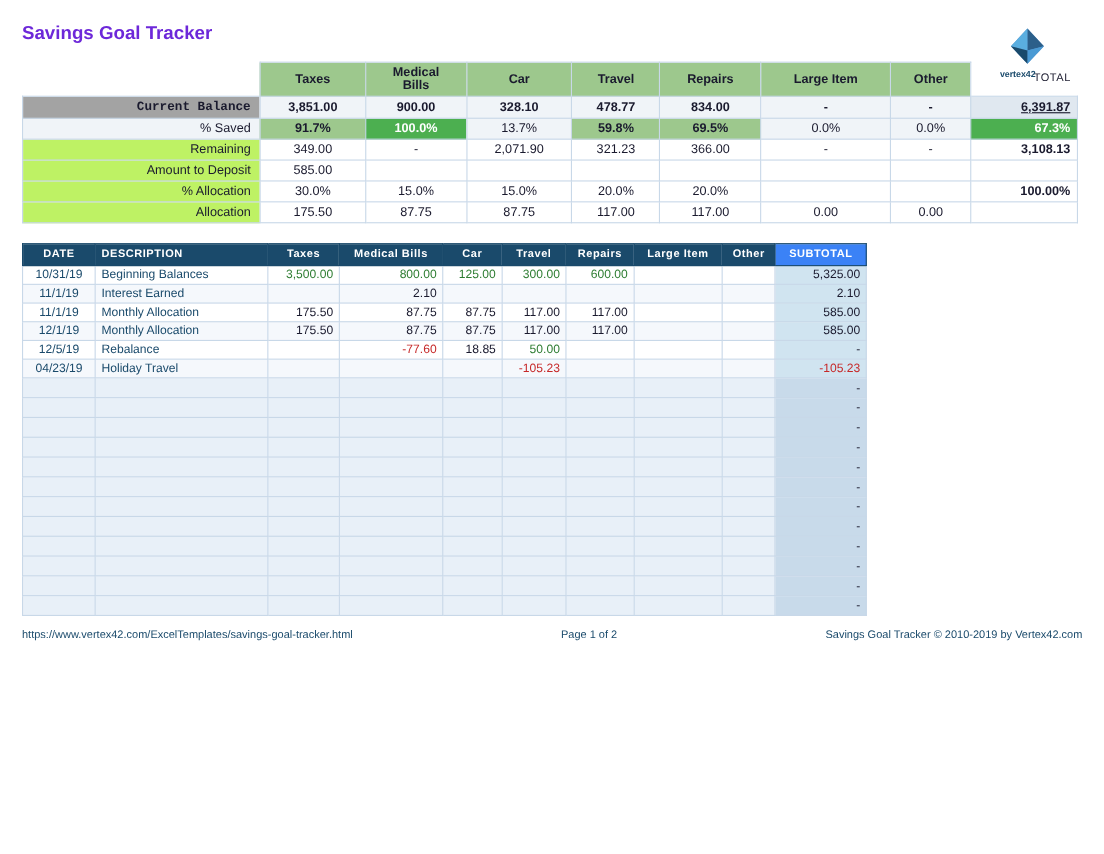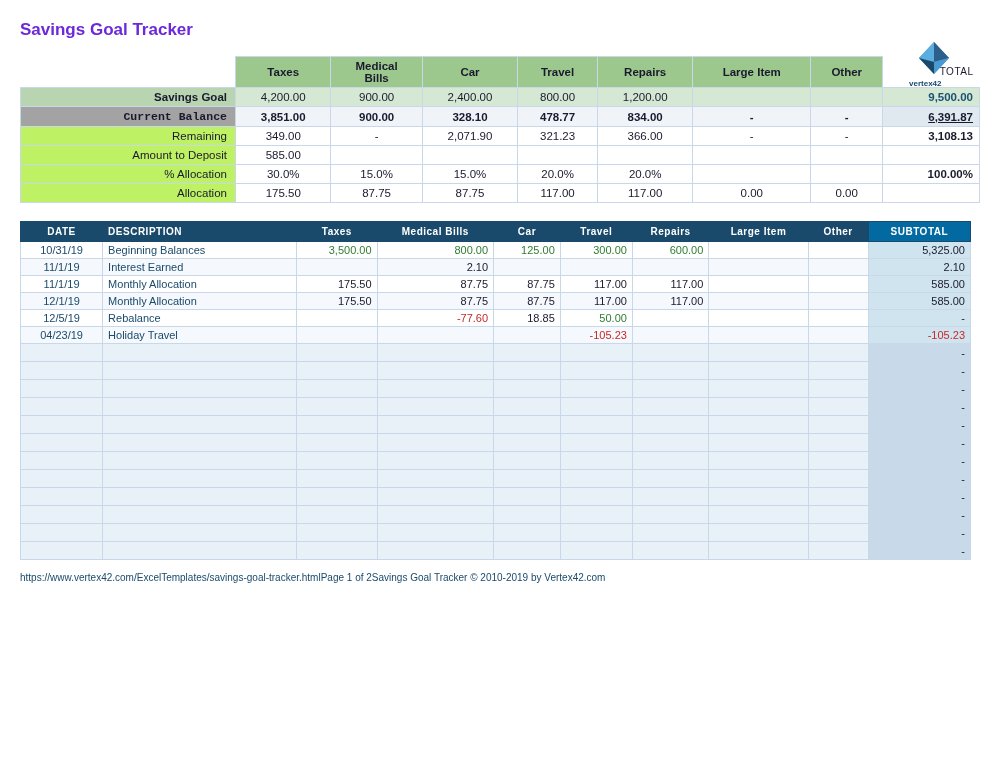--- a/index.html
+++ b/index.html
@@ -15,21 +15,21 @@
 
     .page-title {
       font-size: 17px;
       font-weight: bold;
       color: #6d28d9;
       margin-bottom: 16px;
     }
 
     .logo {
       position: absolute;
-      top: 20px;
+      top: 4px;
       right: 20px;
       width: 60px;
       height: 50px;
     }
 
     .logo svg {
       width: 100%;
       height: 100%;
     }
 
@@ -103,21 +103,21 @@
     }
 
     .total-right {
       text-align: right !important;
       font-weight: bold;
     }
 
     
     .detail-table {
       border-collapse: collapse;
-      width: 951px;
+      width: 768px;
       margin-bottom: 0;
     }
 
     .detail-table th {
       background: #1a4a6b;
       color: #fff;
       font-size: 10px;
       font-weight: bold;
       text-align: center;
       padding: 4px 5px;
@@ -177,21 +177,21 @@
     .detail-table tr.empty-row td.subtotal-col {
       background: #c8daea;
     }
 
     .green-text { color: #2e7d32; }
     .red-text { color: #c62828; }
 
     .page-footer {
       margin-top: 12px;
       display: flex;
-      justify-content: flex-start;
+      justify-content: space-between;
       font-size: 10px;
       color: #1a4a6b;
     }
 
     .footer-link { color: #1a4a6b; }
     .footer-center { text-align: center; }
     .footer-right { text-align: right; }
   </style>
 </head>
 <body>
@@ -220,44 +220,44 @@
         <th class="header-row" style="background:#9dc88d;color:#1a1a2e;border:1px solid #c8d8e8;">Car</th>
         <th class="header-row" style="background:#9dc88d;color:#1a1a2e;border:1px solid #c8d8e8;">Travel</th>
         <th class="header-row" style="background:#9dc88d;color:#1a1a2e;border:1px solid #c8d8e8;">Repairs</th>
         <th class="header-row" style="background:#9dc88d;color:#1a1a2e;border:1px solid #c8d8e8;">Large Item</th>
         <th class="header-row" style="background:#9dc88d;color:#1a1a2e;border:1px solid #c8d8e8;">Other</th>
         <th class="total-header" style="font-weight:normal;font-size:10px;letter-spacing:0.5px;text-align:right;">TOTAL</th>
       </tr>
     </thead>
     <tbody>
 
-      <tr class="savings-goal-row">
-        <td class="row-label-bold">Savings Goal</td>
-        <td>4,200.00</td>
-        <td>900.00</td>
-        <td>2,400.00</td>
-        <td>800.00</td>
-        <td>1,200.00</td>
-        <td></td>
-        <td></td>
-        <td class="total-right" style="background:#d5e8d4;color:#1a5276;">9,500.00</td>
-      </tr>
 
       <tr class="current-balance-row">
         <td class="row-label-bold">Current Balance</td>
         <td>3,851.00</td>
         <td>900.00</td>
         <td>328.10</td>
         <td>478.77</td>
         <td>834.00</td>
         <td>-</td>
         <td>-</td>
         <td class="total-right" style="background:#e0e8f0;text-decoration:underline;">6,391.87</td>
       </tr>
 
+      <tr>
+        <td class="row-label" style="background:#f0f4f8;">% Saved</td>
+        <td class="green-cell">91.7%</td>
+        <td class="green-dark-cell">100.0%</td>
+        <td style="background:#f0f4f8;">13.7%</td>
+        <td class="green-cell">59.8%</td>
+        <td class="green-cell">69.5%</td>
+        <td style="background:#f0f4f8;">0.0%</td>
+        <td style="background:#f0f4f8;">0.0%</td>
+        <td class="total-right" style="background:#4caf50;color:#fff;font-weight:bold;">67.3%</td>
+      </tr>
 
       <tr>
         <td class="row-label">Remaining</td>
         <td>349.00</td>
         <td>-</td>
         <td>2,071.90</td>
         <td>321.23</td>
         <td>366.00</td>
         <td>-</td>
         <td>-</td>
@@ -307,21 +307,21 @@
       <tr>
         <th style="min-width:55px;">DATE</th>
         <th class="desc-header" style="min-width:130px;text-align:left;">DESCRIPTION</th>
         <th>Taxes</th>
         <th>Medical Bills</th>
         <th>Car</th>
         <th>Travel</th>
         <th>Repairs</th>
         <th>Large Item</th>
         <th>Other</th>
-        <th style="background:#0369a1;">SUBTOTAL</th>
+        <th style="background:#3b82f6;">SUBTOTAL</th>
       </tr>
     </thead>
     <tbody>
 
       <tr class="data-row">
         <td class="date-col">10/31/19</td>
         <td class="desc-col">Beginning Balances</td>
         <td class="num-col green-text">3,500.00</td>
         <td class="num-col green-text">800.00</td>
         <td class="num-col green-text">125.00</td>

